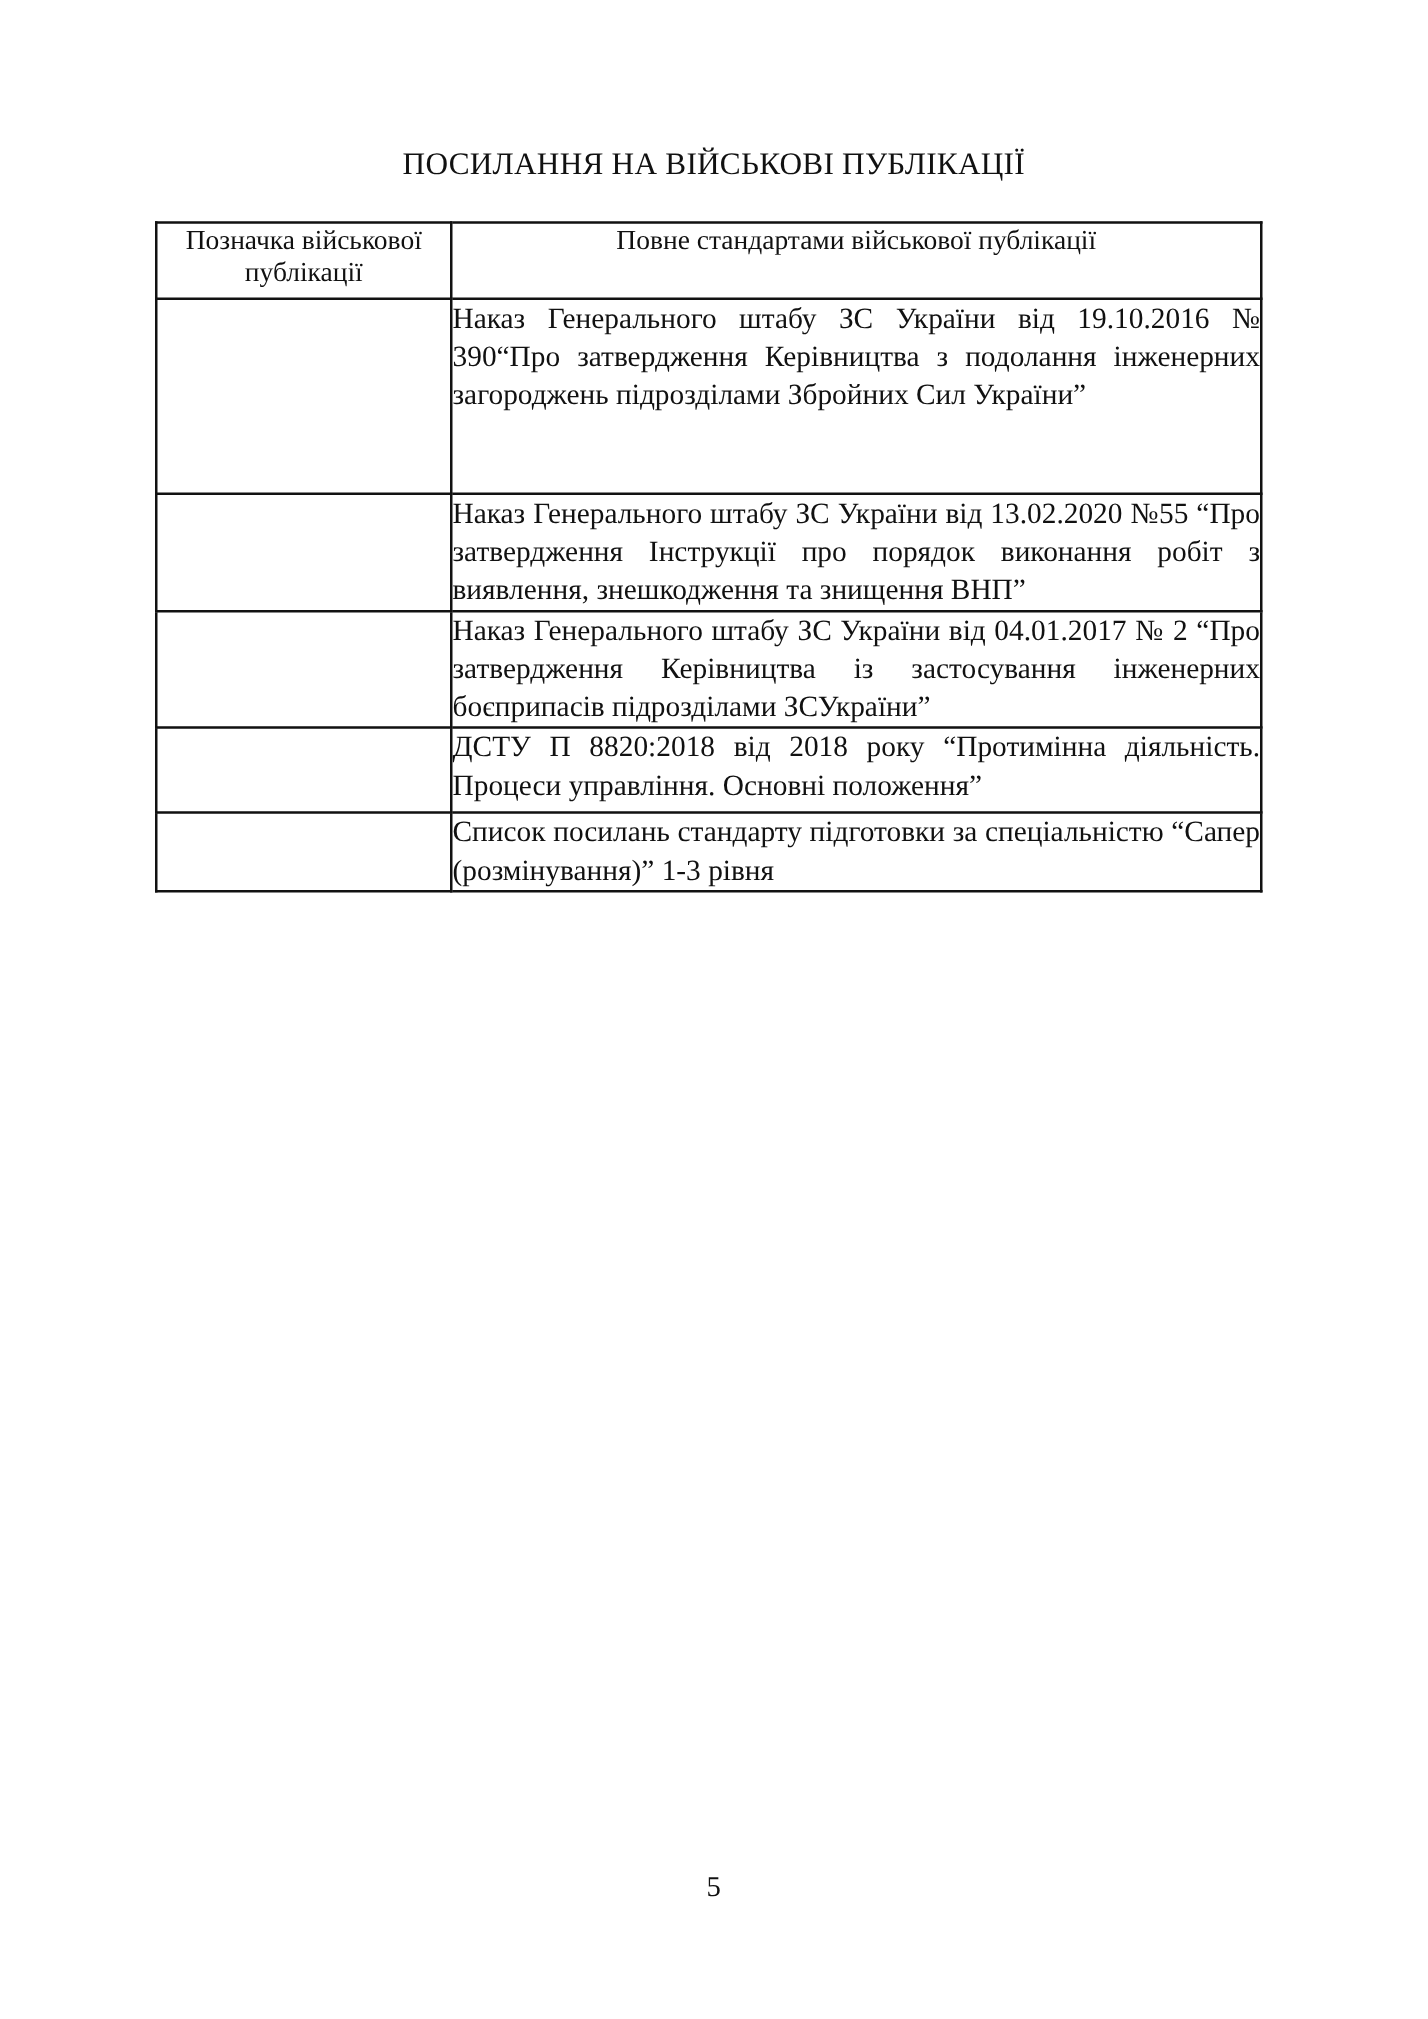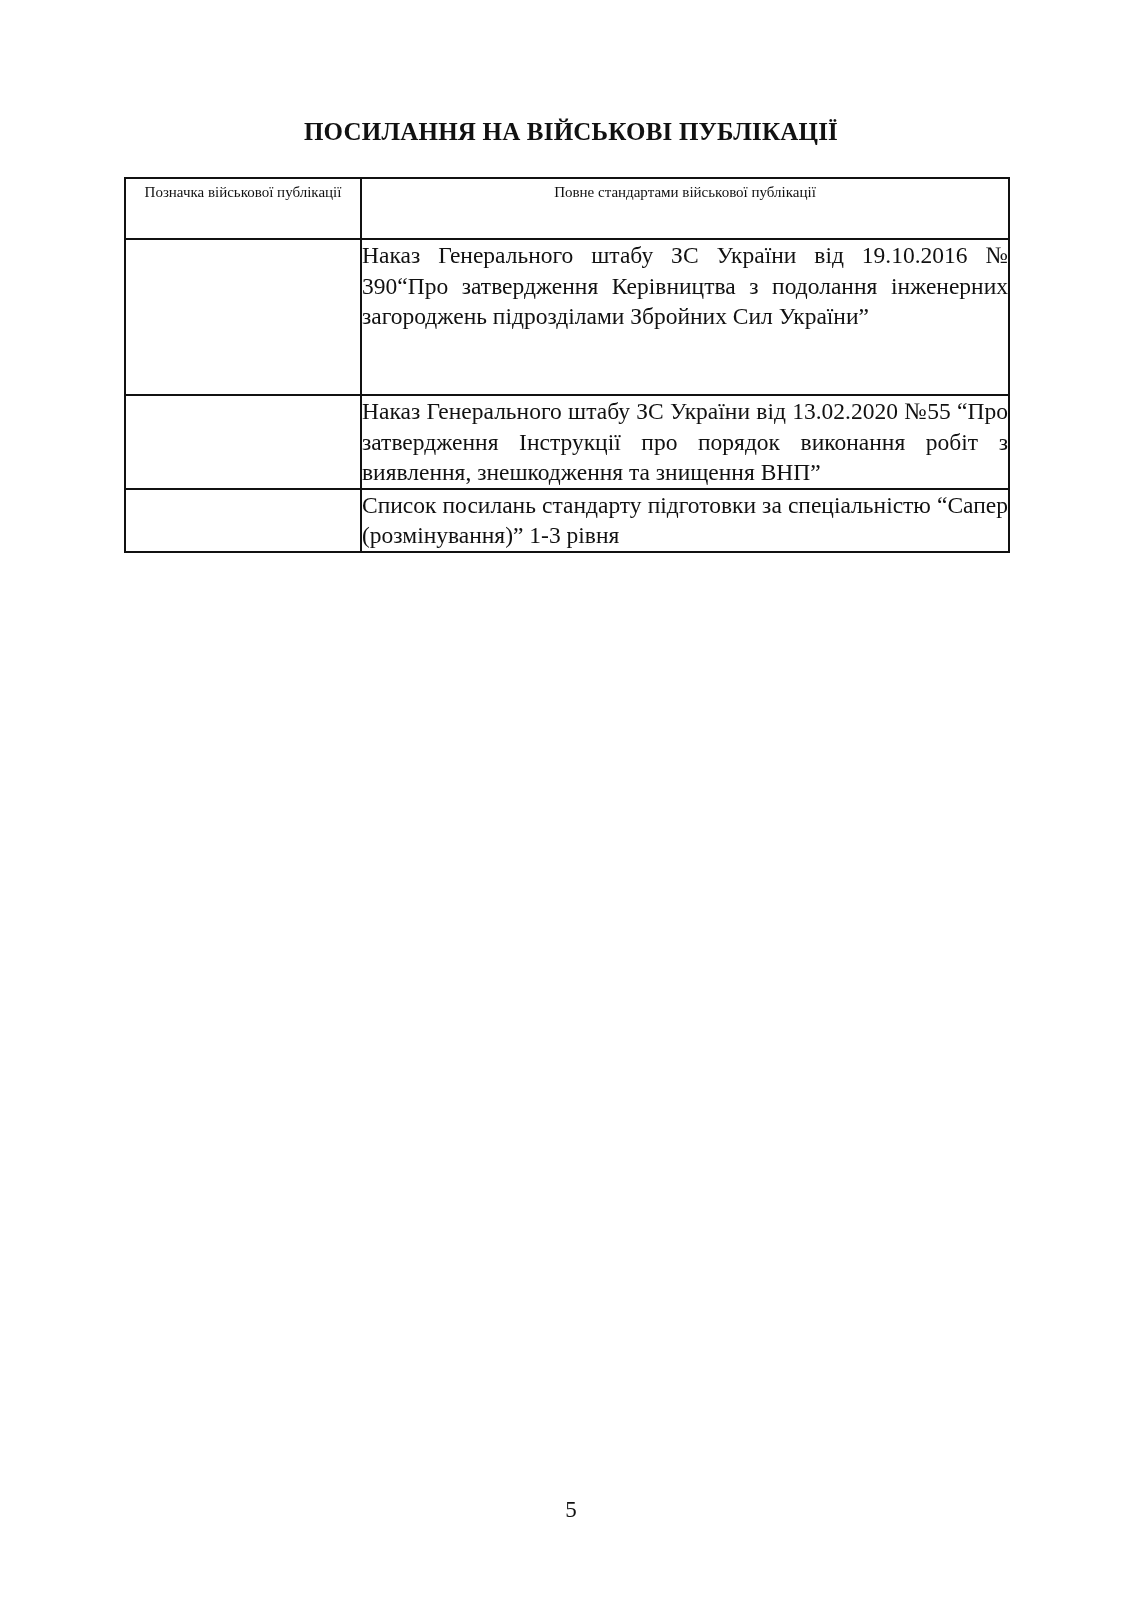--- a/index.html
+++ b/index.html
@@ -2,33 +2,33 @@
 <html><head>
 <meta charset="utf-8">
 <style>
   html, body { margin: 0; padding: 0; background: #ffffff; }
   body {
     width: 1142px; height: 1615px; position: relative; overflow: hidden;
     font-family: "Liberation Serif", "DejaVu Serif", serif; color: #111111;
   }
   .title {
     position: absolute; left: 0; width: 1142px; top: 118px;
-    text-align: center; font-weight: bold; font-size: 25px; letter-spacing: 0.2px;
+    text-align: center; font-weight: normal; font-size: 25px; letter-spacing: 0.2px;
   }
   table.refs {
     position: absolute; left: 124px; top: 177px; width: 884px;
     border-collapse: collapse; table-layout: fixed;
   }
   table.refs td, table.refs th {
     border: 2px solid #111; vertical-align: top; padding: 0;
   }
   col.c1 { width: 236px; }
   col.c2 { width: 648px; }
   th {
-    font-weight: normal; font-size: 15px; line-height: 26px; text-align: center;
+    font-weight: normal; font-size: 22px; line-height: 26px; text-align: center;
   }
   th.h1 { padding: 2px 2px 4px 2px; }
   th.h2 { vertical-align: middle; }
   td.desc {
     font-size: 23.5px; line-height: 30.5px; text-align: justify;
     padding: 0 10px 0 10px; text-align-last: left;
   }
   .page-num {
     position: absolute; left: 0; width: 1142px; top: 1497px;
     text-align: center; font-size: 23px;
@@ -52,20 +52,28 @@
   </thead>
   <tbody id="rows">
       <tr style="height: 156px;">
         <td></td>
         <td class="desc">Наказ Генерального штабу ЗС України від 19.10.2016 № 390“Про затвердження Керівництва з подолання інженерних загороджень підрозділами Збройних Сил України”</td>
       </tr>
       <tr style="height: 86px;">
         <td></td>
         <td class="desc">Наказ Генерального штабу ЗС України від 13.02.2020 №55 “Про затвердження Інструкції про порядок виконання робіт з виявлення, знешкодження та знищення ВНП”</td>
       </tr>
+      <tr style="height: 92px;">
+        <td></td>
+        <td class="desc">Наказ Генерального штабу ЗС України від 04.01.2017 № 2 “Про затвердження Керівництва із застосування інженерних боєприпасів підрозділами ЗСУкраїни”</td>
+      </tr>
+      <tr style="height: 68px;">
+        <td></td>
+        <td class="desc">ДСТУ П 8820:2018 від 2018 року “Протимінна діяльність. Процеси управління. Основні положення”</td>
+      </tr>
       <tr style="height: 49px;">
         <td></td>
         <td class="desc">Список посилань стандарту підготовки за спеціальністю “Сапер (розмінування)” 1-3 рівня</td>
       </tr>
     </tbody>
 </table>
 
 <div class="page-num">5</div>
 
 </body></html>

